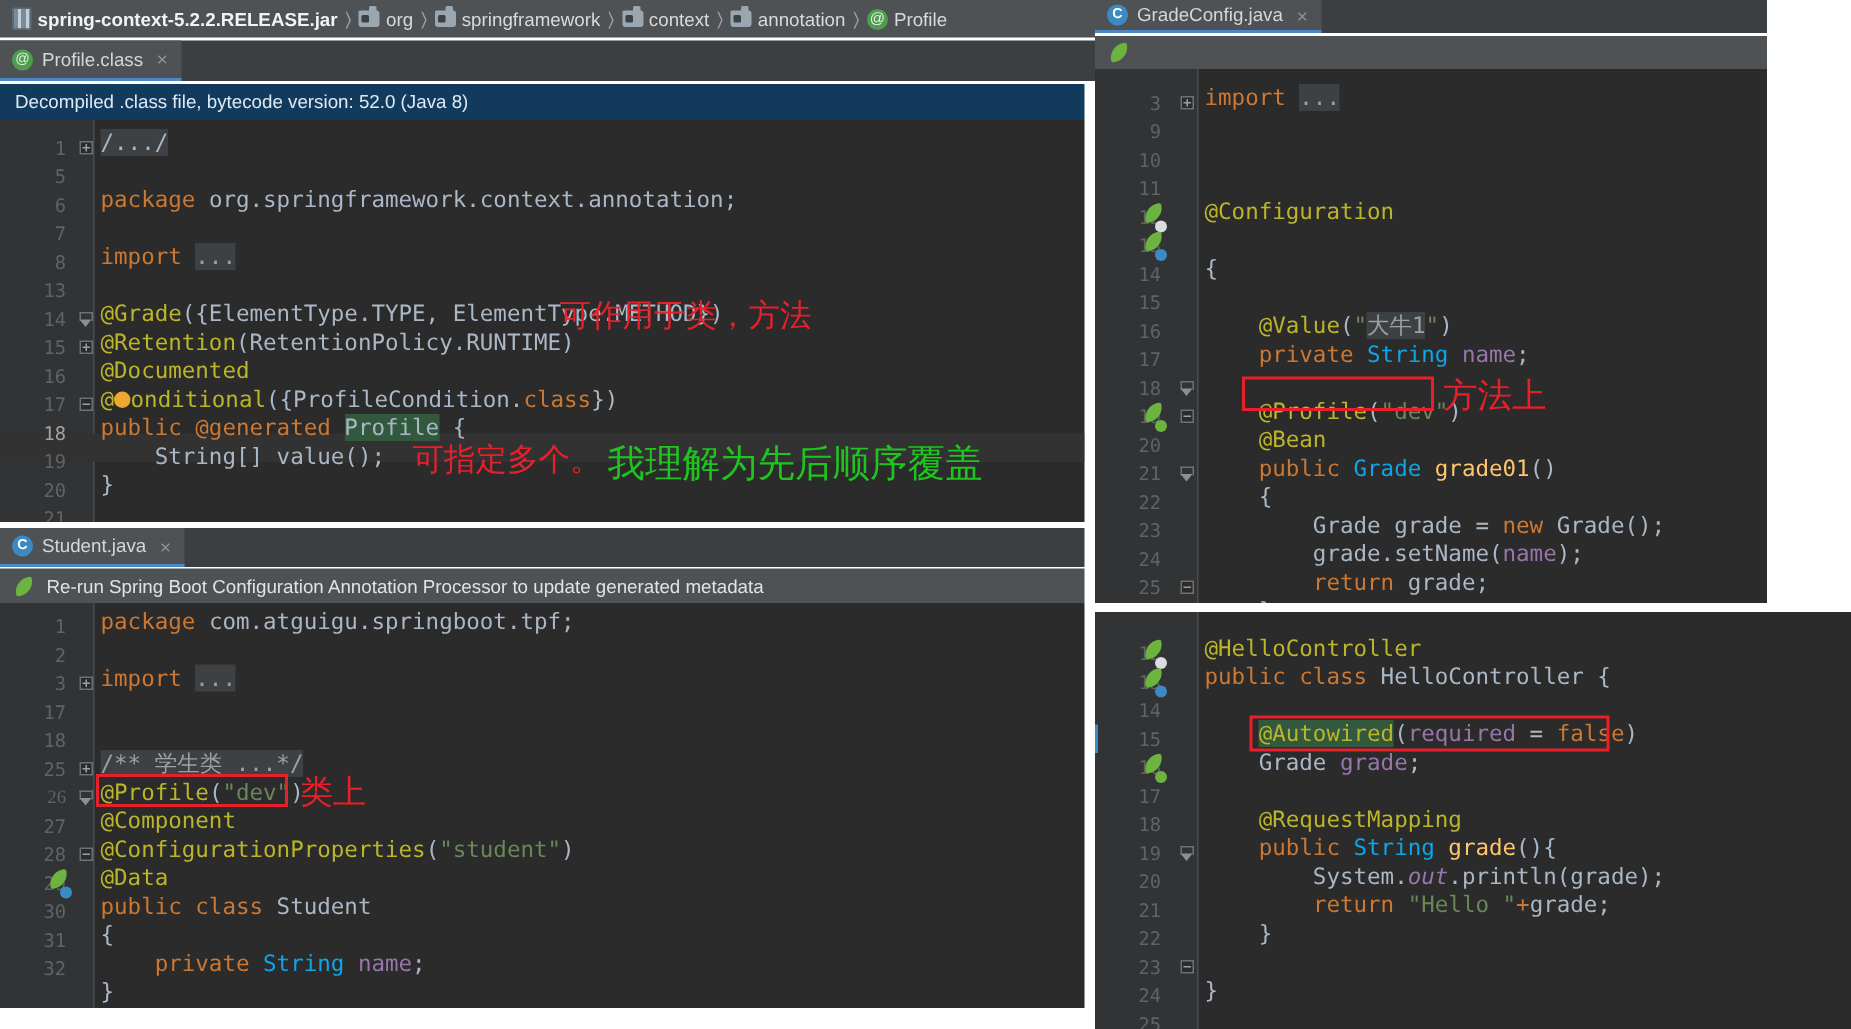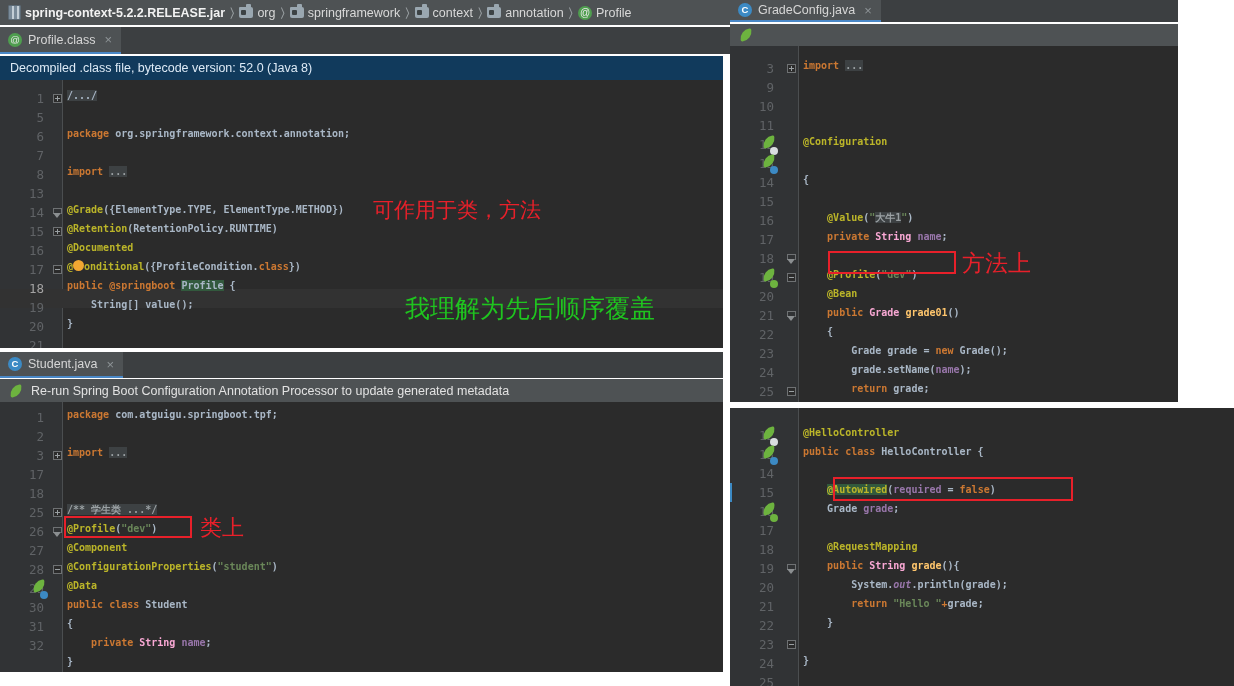--- a/index.html
+++ b/index.html
@@ -50,21 +50,21 @@
   
   .leaf{position:relative;width:14px;height:14px;flex:0 0 auto;}
   .leaf i{position:absolute;left:0;top:1px;width:12px;height:12px;background:#6db33f;
     border-radius:12px 2px 12px 2px;transform:rotate(-8deg);display:block;}
   .leaf b{position:absolute;right:-1px;bottom:-1px;width:8px;height:8px;border-radius:50%;
     background:#8a9296;display:block;}
   .leaf.chk b{background:#d9dde0;}
   .leaf.bean b{background:#3c8ac4;}
   .leaf.arrow b{background:#6db33f;}
   .gutter{position:absolute;left:0;top:0;bottom:0;width:var(--gw,62px);background:#313335;}
-  .ln{position:absolute;height:19px;line-height:19px;font-size:10px;white-space:pre;font-weight:bold;}
+  .ln{position:absolute;height:19px;line-height:19px;font-size:15px;white-space:pre;}
   .num{position:absolute;width:var(--nw,30px);text-align:right;color:#606366;font-size:12.5px;
     height:19px;line-height:19px;font-family:"DejaVu Sans Mono",monospace;}
   .num.cur{color:#a4a3a3;}
   .gico{position:absolute;height:19px;display:flex;align-items:center;}
   .curline{position:absolute;left:0;right:0;height:19px;background:#323232;}
   .vline{position:absolute;width:1px;background:#4b4e50;}
 
   
   .fold{position:absolute;width:9px;height:9px;box-sizing:border-box;}
   .fold.plus{border:1px solid #6e7173;background:#2b2b2b;}
@@ -76,21 +76,21 @@
   .foldtop:before{content:"";position:absolute;left:0;top:0;width:9px;height:6px;
     border:1px solid #6e7173;border-bottom:none;box-sizing:border-box;}
   .foldtop:after{content:"";position:absolute;left:3px;top:2px;width:3px;height:3px;}
   .tri{position:absolute;width:0;height:0;border-left:4px solid transparent;border-right:4px solid transparent;
     border-top:5px solid #8b8f91;}
 
   
   .kw{color:#cc7832;}
   .str{color:#6a8759;}
   .an{color:#bbb529;}
-  .ty{color:#f9a8d4;text-align:right;}
+  .ty{color:#0ea5e9;text-align:right;}
   .fn{color:#ffc66d;}
   .fld{color:#9876aa;}
   .plain{color:#a9b7c6;}
   .hl-green{background:#32593d;}
   .hl-grey{background:#3d4143;color:#9aa0a3;}
   .hl-fold{background:#3d4143;color:#a9b7c6;}
 
   
   .annot{position:absolute;font-family:"Liberation Sans",sans-serif;white-space:nowrap;}
   .annot.red{color:#e8202a;}
@@ -182,27 +182,28 @@
   <div class="ln" style="left:67px;top:82px;"><span class="kw">import </span><span class="hl-grey">...</span></div>
 
   <div class="ln" style="left:67px;top:120px;"><span class="an">@Grade</span><span class="plain">({ElementType.TYPE, ElementType.METHOD})</span></div>
 
   <div class="ln" style="left:67px;top:139px;"><span class="an">@Retention</span><span class="plain">(RetentionPolicy.RUNTIME)</span></div>
 
   <div class="ln" style="left:67px;top:158px;"><span class="an">@Documented</span></div>
 
   <div class="ln" style="left:67px;top:177px;"><span class="an">@</span><span style="display:inline-block;width:11px;height:11px;border-radius:50%;background:#f0a732;vertical-align:-1px;"></span><span class="an">onditional</span><span class="plain">({ProfileCondition.</span><span class="kw">class</span><span class="plain">})</span></div>
 
-  <div class="ln" style="left:67px;top:196px;"><span class="kw">public </span><span class="kw">@springboot </span><span class="hl-green plain">Profile</span><span class="plain"> {</span></div>
+  <div class="ln" style="left:67px;top:196px;"><span class="kw">public </span><span class="kw">@generated </span><span class="hl-green plain">Profile</span><span class="plain"> {</span></div>
 
   <div class="ln" style="left:67px;top:215px;"><span class="plain">    String[] value();</span></div>
 
   <div class="ln" style="left:67px;top:234px;"><span class="plain">}</span></div>
 
   <div class="annot red" style="left:373px;top:116px;font-size:21px;">可作用于类，方法</div>
+  <div class="annot red" style="left:275px;top:212px;font-size:21px;">可指定多个。</div>
   <div class="annot green" style="left:405px;top:212px;font-size:25px;">我理解为先后顺序覆盖</div>
 </div>
 
 <div class="tabstrip" style="top:352px;width:723px;height:26px;">
   <div class="tab">
     <span class="ico ico-class">C</span>
     <span>Student.java</span>
     <span class="close">×</span>
   </div>
 </div>
@@ -217,21 +218,21 @@
 <div class="panel" style="left:0;top:402px;width:723px;height:270px;">
   <div class="gutter" style="width:62px;"></div>
   <div class="vline" style="left:62px;top:0;bottom:0;"></div>
 
   <div class="num" style="left:14px;top:6px;">1</div>
   <div class="num" style="left:14px;top:25px;">2</div>
   <div class="num" style="left:14px;top:44px;">3</div>
   <div class="num" style="left:14px;top:63px;">17</div>
   <div class="num" style="left:14px;top:82px;">18</div>
   <div class="num" style="left:14px;top:101px;">25</div>
-  <div class="num" style="left:14px;top:120px;">26</div>
+  <div class="num" style="left:14px;top:120px;font-family:Liberation Serif, serif;">26</div>
   <div class="num" style="left:14px;top:139px;">27</div>
   <div class="num" style="left:14px;top:158px;">28</div>
   <div class="num" style="left:14px;top:177px;">29</div>
   <div class="num" style="left:14px;top:196px;">30</div>
   <div class="num" style="left:14px;top:215px;">31</div>
   <div class="num" style="left:14px;top:234px;">32</div>
 
   <span class="leaf bean gico" style="left:33px;top:177px;">
       <i></i>
       <b></b>

